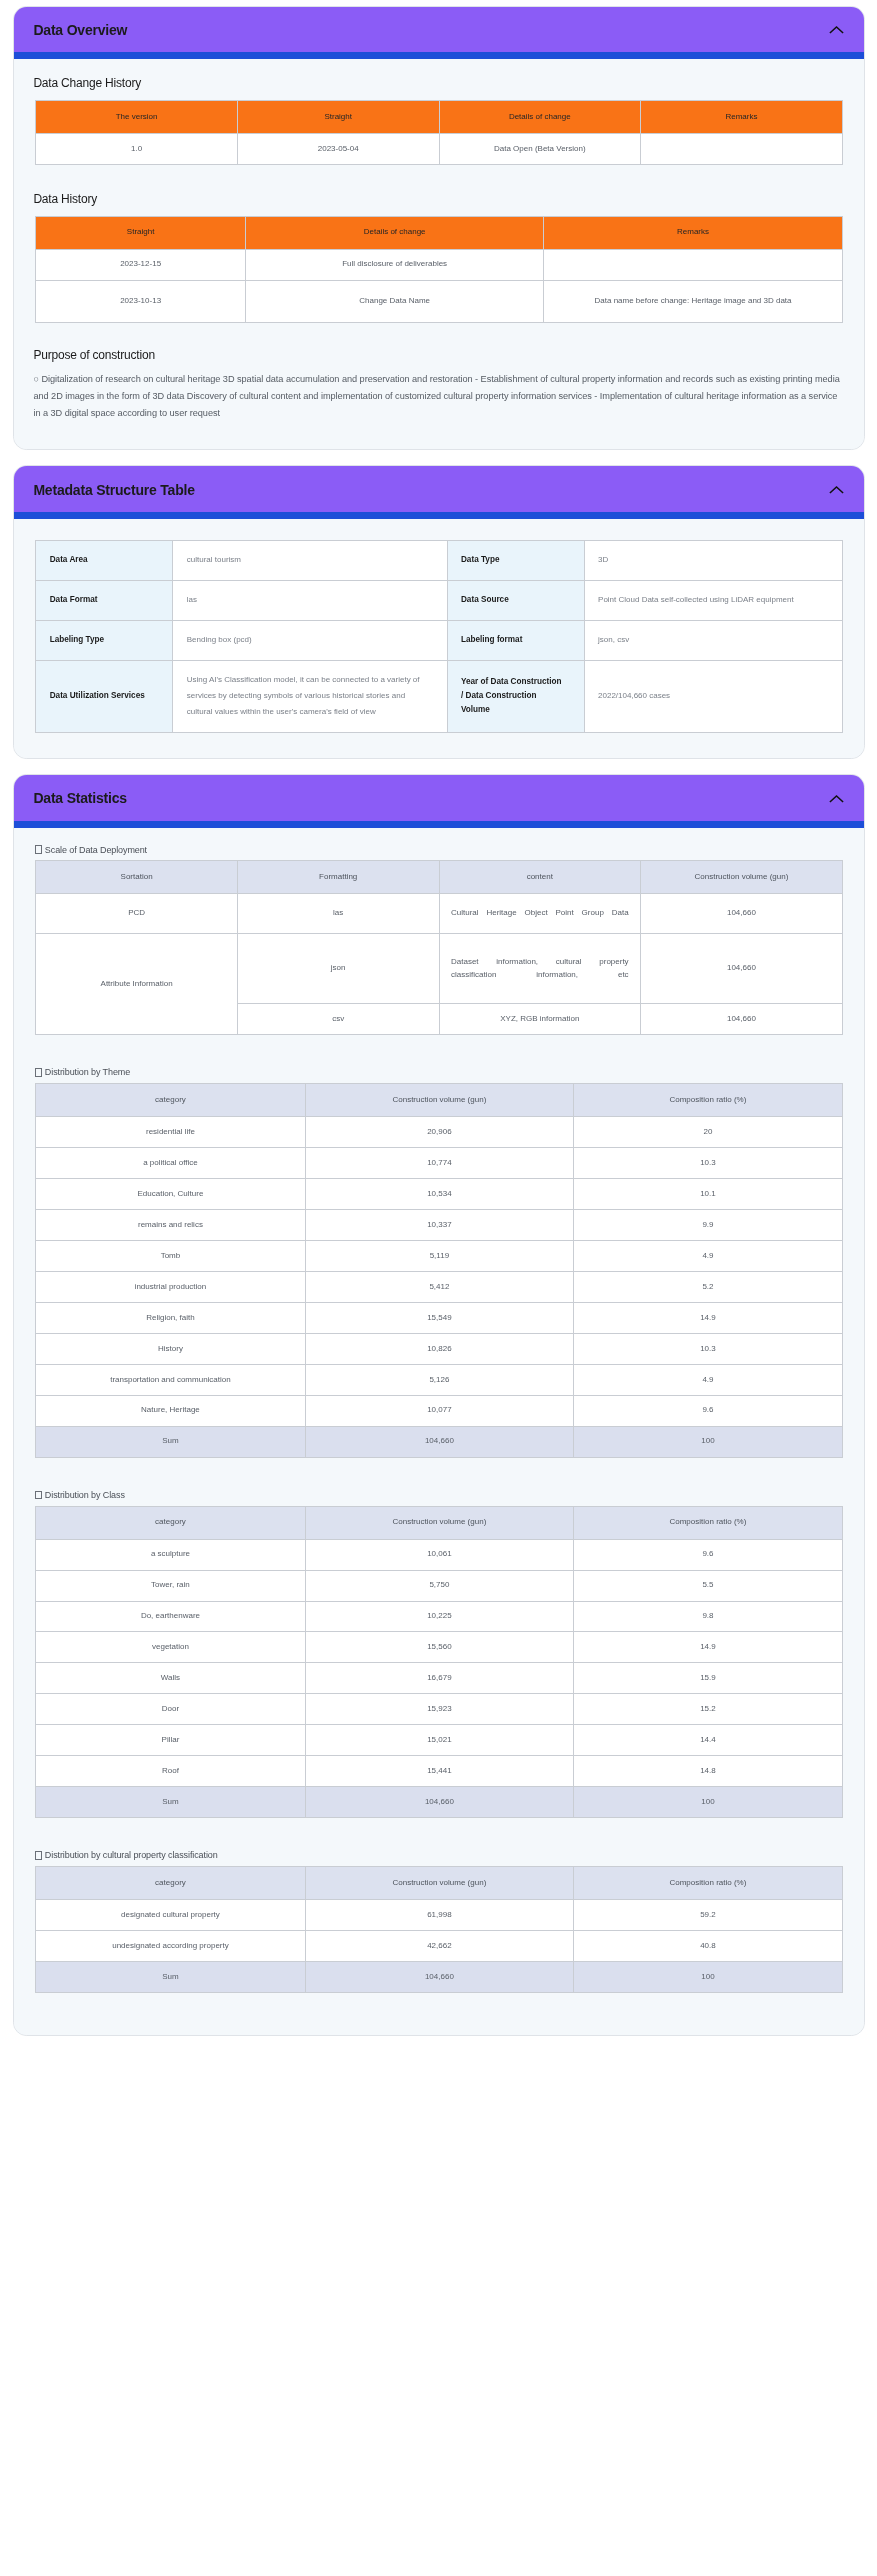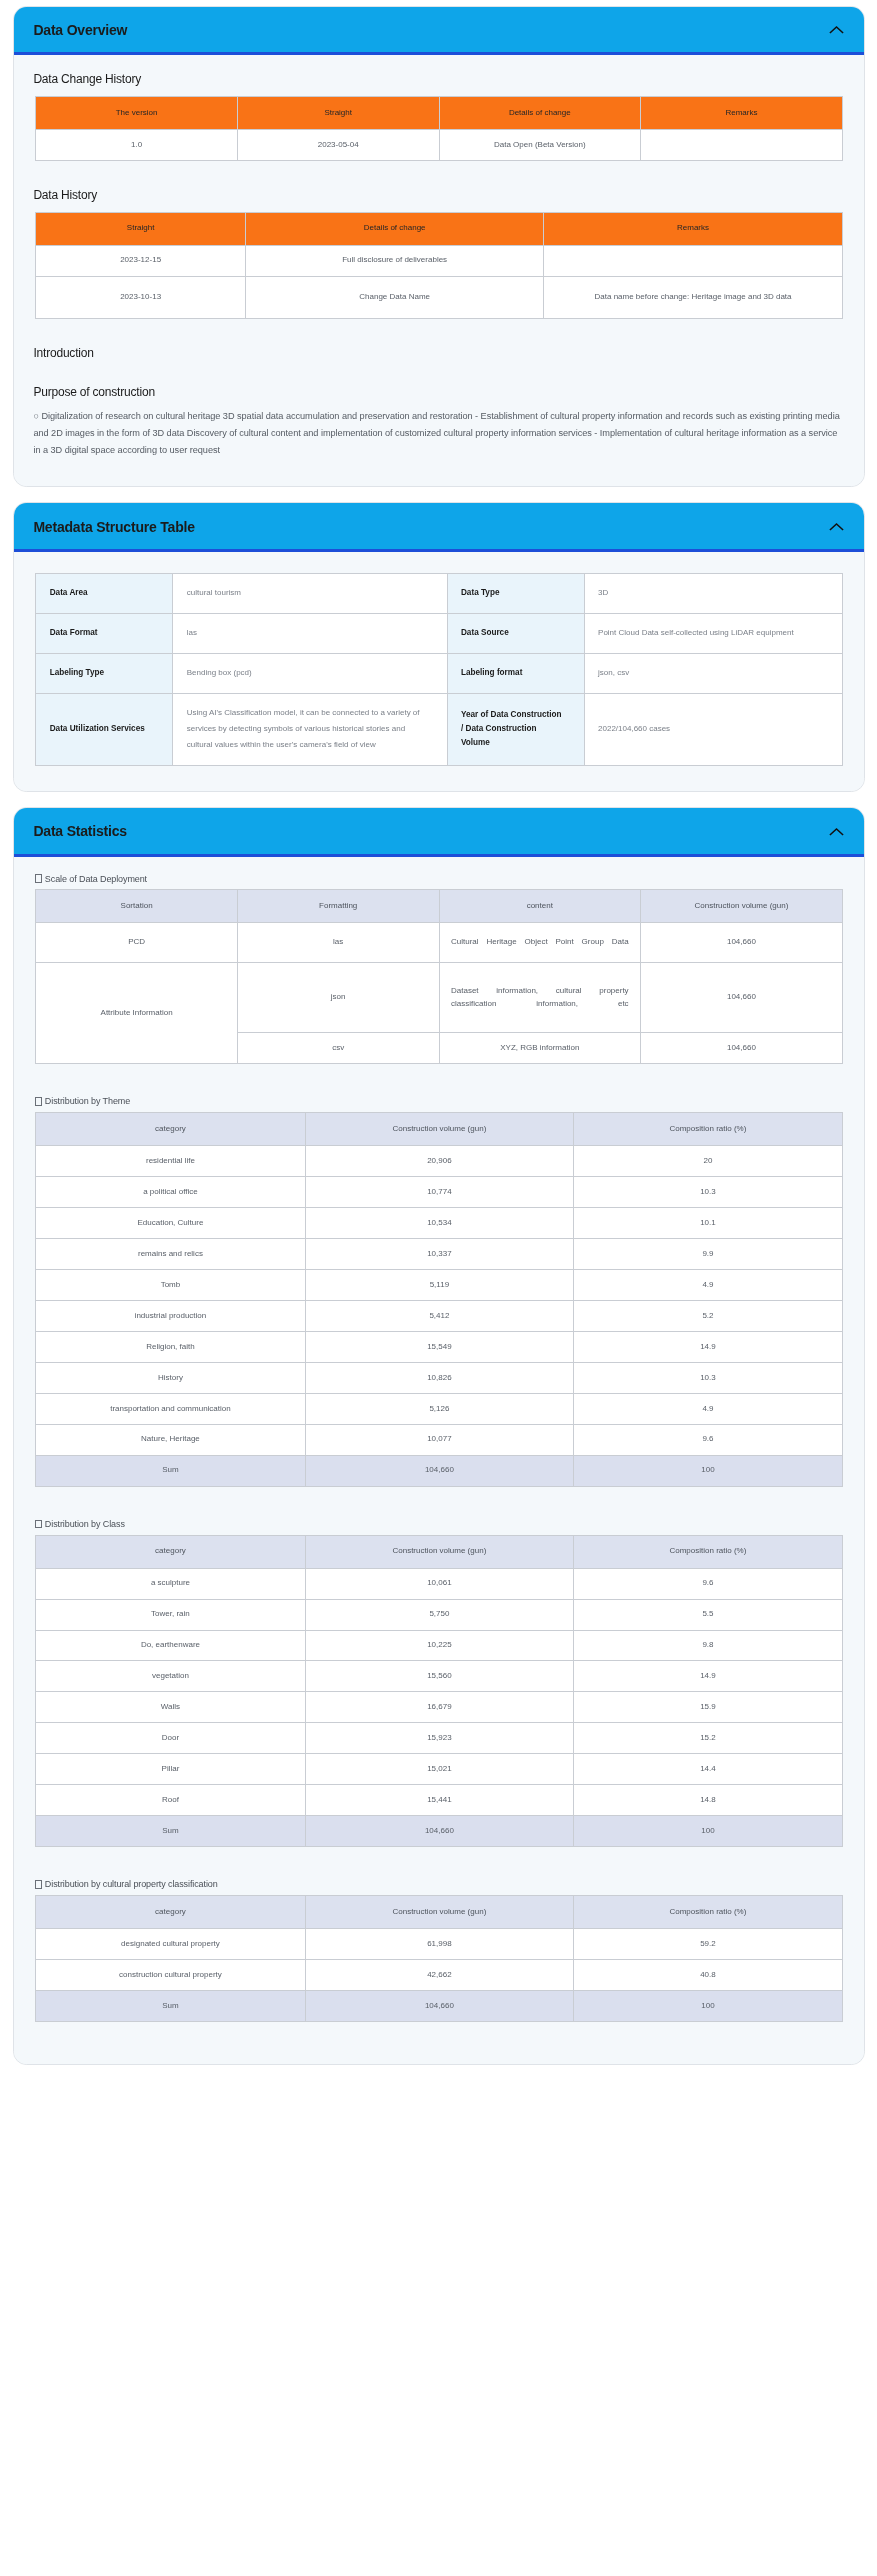--- a/index.html
+++ b/index.html
@@ -21,26 +21,26 @@
 
   
   .card {
     border: 1px solid #dfe3e8;
     border-radius: 13.4px;
     background: #f4f8fb;
     margin-bottom: 15.3px;
     overflow: hidden;
   }
   .card-header {
-    background: #0ea5e9;
+    background: #8b5cf6;
     padding: 15.3px 19px 14.3px 19px;
     display: flex;
     align-items: center;
     justify-content: space-between;
-    border-bottom: 3px solid #1d4ed8;
+    border-bottom: 7px solid #1d4ed8;
   }
   .card-title {
     font-size: 14px;
     font-weight: bold;
     color: #1b1b1b;
     letter-spacing: -0.2px;
   }
   .chev {
     width: 17px; height: 11.5px;
     display: block;
@@ -205,21 +205,20 @@
             </tr>
             <tr>
               <td style="height:42px">2023-10-13</td>
               <td>Change Data Name</td>
               <td style="padding-left:21px;padding-right:21px">Data name before change: Heritage image and 3D data</td>
             </tr>
           </tbody>
         </table>
       </div>
 
-      <div class="sec-title" style="margin-top:27px">Introduction</div>
 
       <div class="sec-title" style="margin-top:25px">Purpose of construction</div>
       <p class="para">○ Digitalization of research on cultural heritage 3D spatial data accumulation and preservation and restoration - Establishment of cultural property information and records such as existing printing media and 2D images in the form of 3D data Discovery of cultural content and implementation of customized cultural property information services - Implementation of cultural heritage information as a service in a 3D digital space according to user request</p>
 
     </div>
   </section>
 
   <section class="card">
     <div class="card-header">
       <div class="card-title">Metadata Structure Table</div>
@@ -493,21 +492,21 @@
               <th>Composition ratio (%)</th>
             </tr>
               </thead>
             <tbody>
               <tr>
                   <td>designated cultural property</td>
                   <td>61,998</td>
                   <td>59.2</td>
                 </tr>
               <tr>
-                  <td>construction cultural property</td>
+                  <td>undesignated according property</td>
                   <td>42,662</td>
                   <td>40.8</td>
                 </tr>
               <tr class="sum">
                   <td>Sum</td>
                   <td>104,660</td>
                   <td>100</td>
                 </tr>
             </tbody>
           </table>

